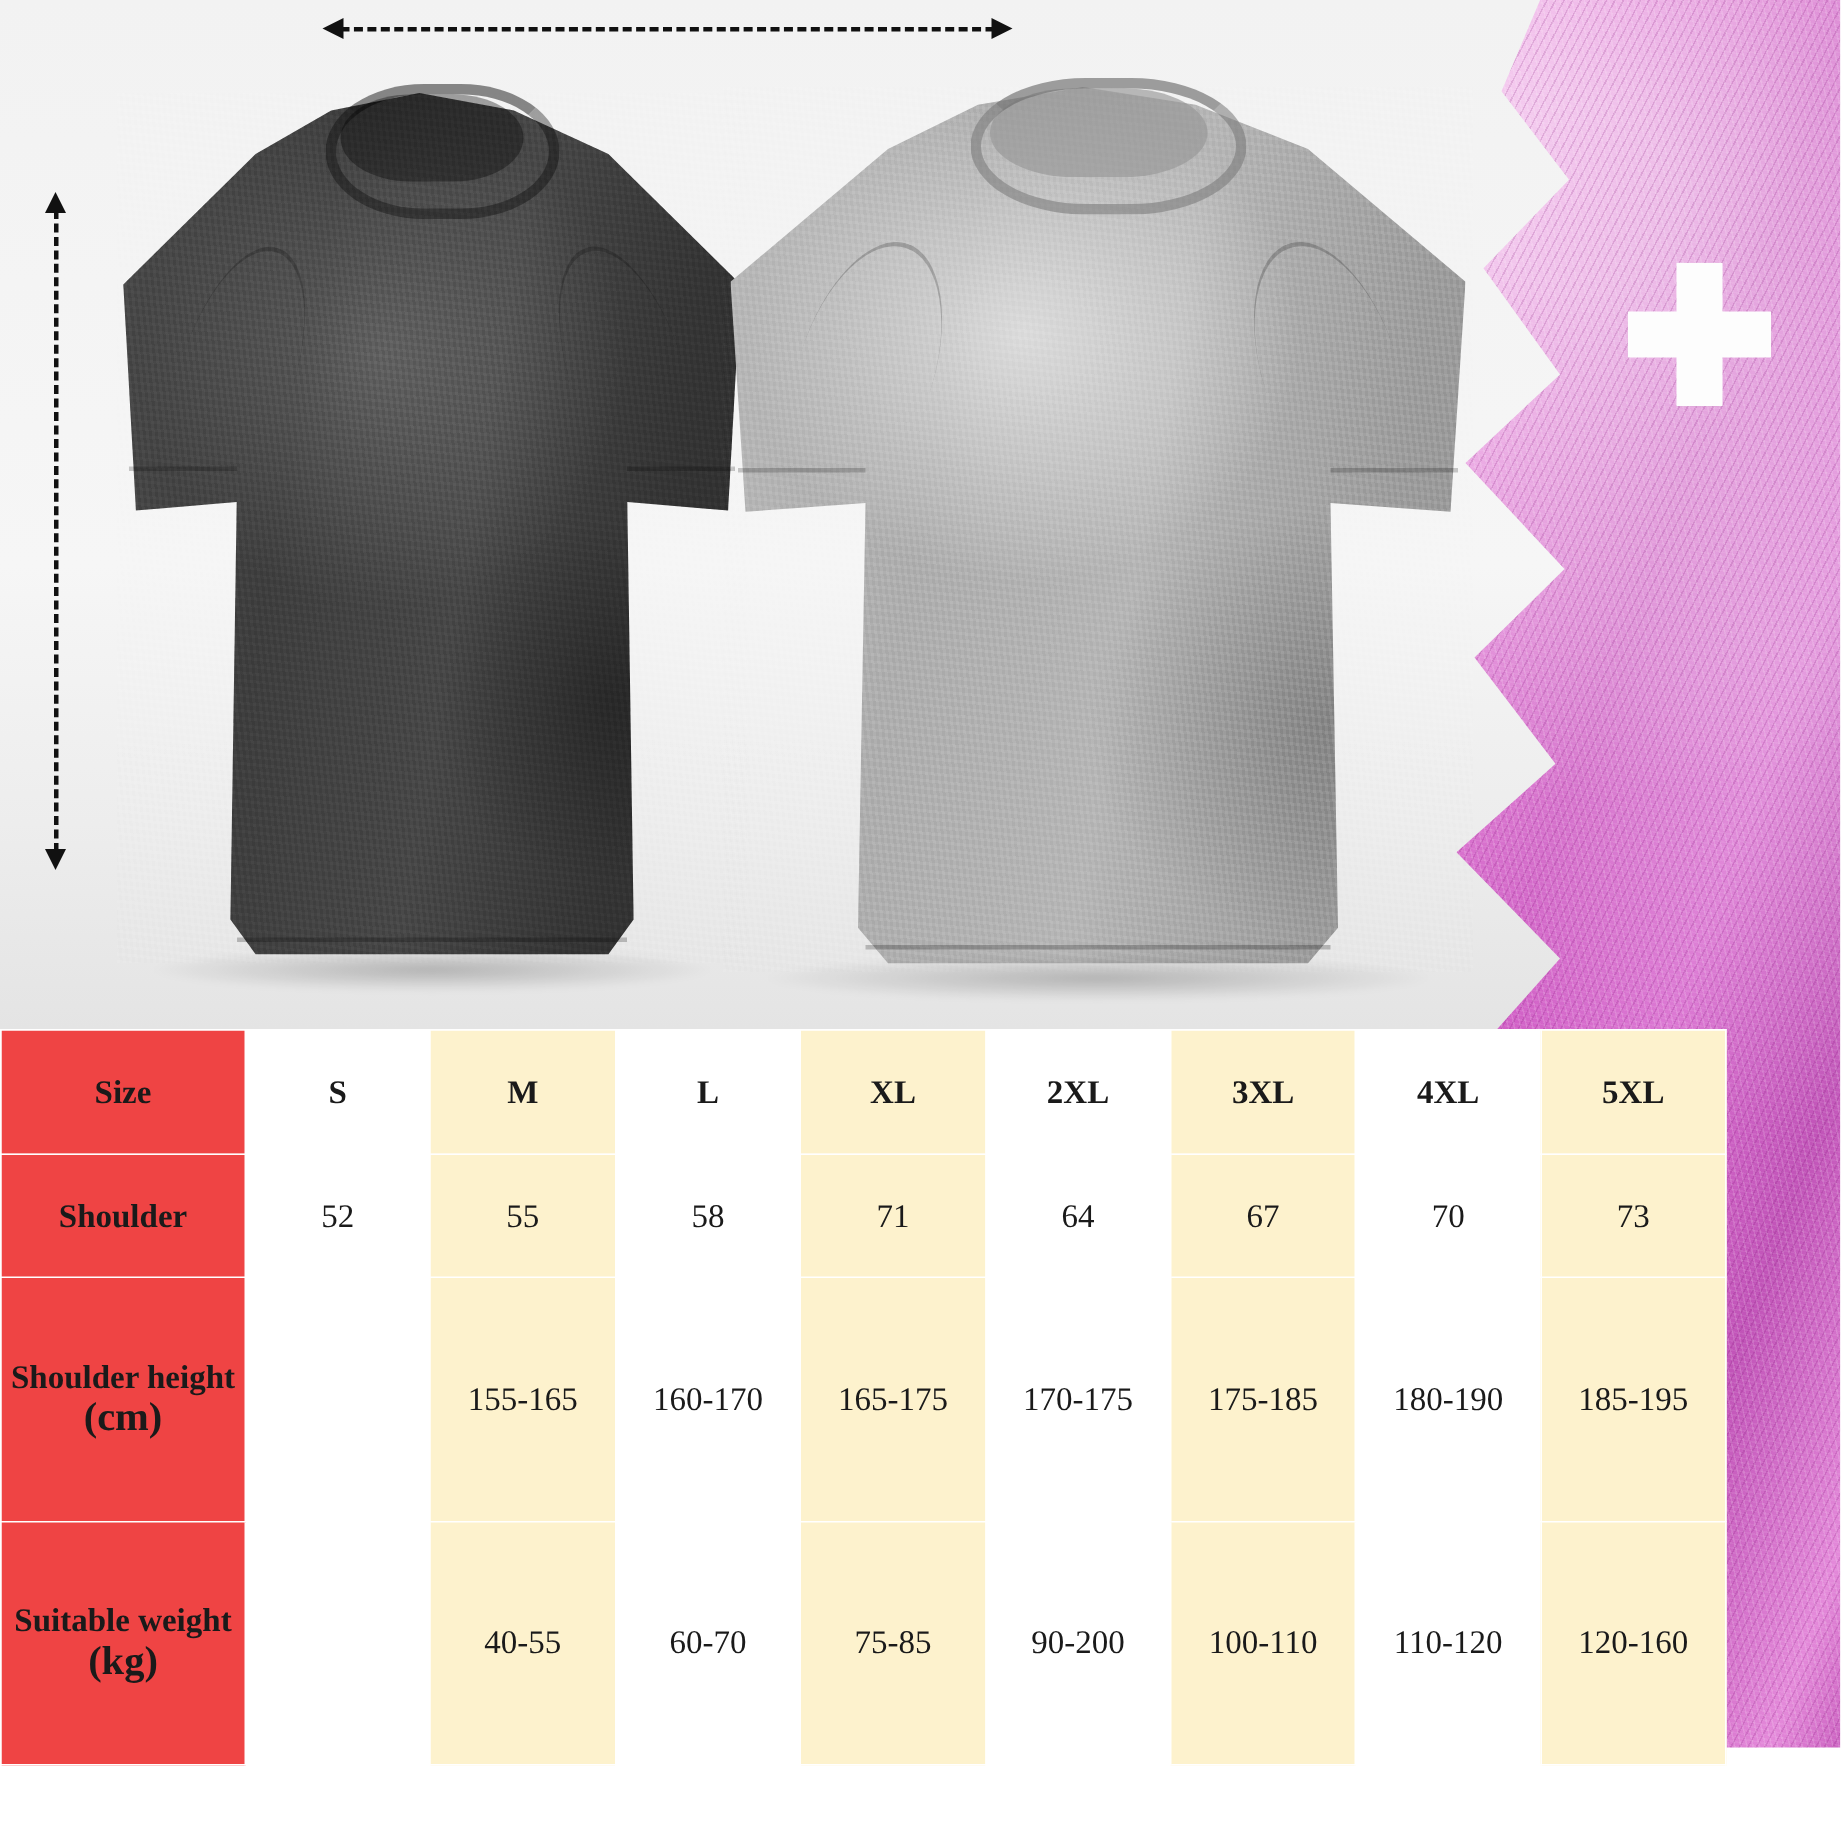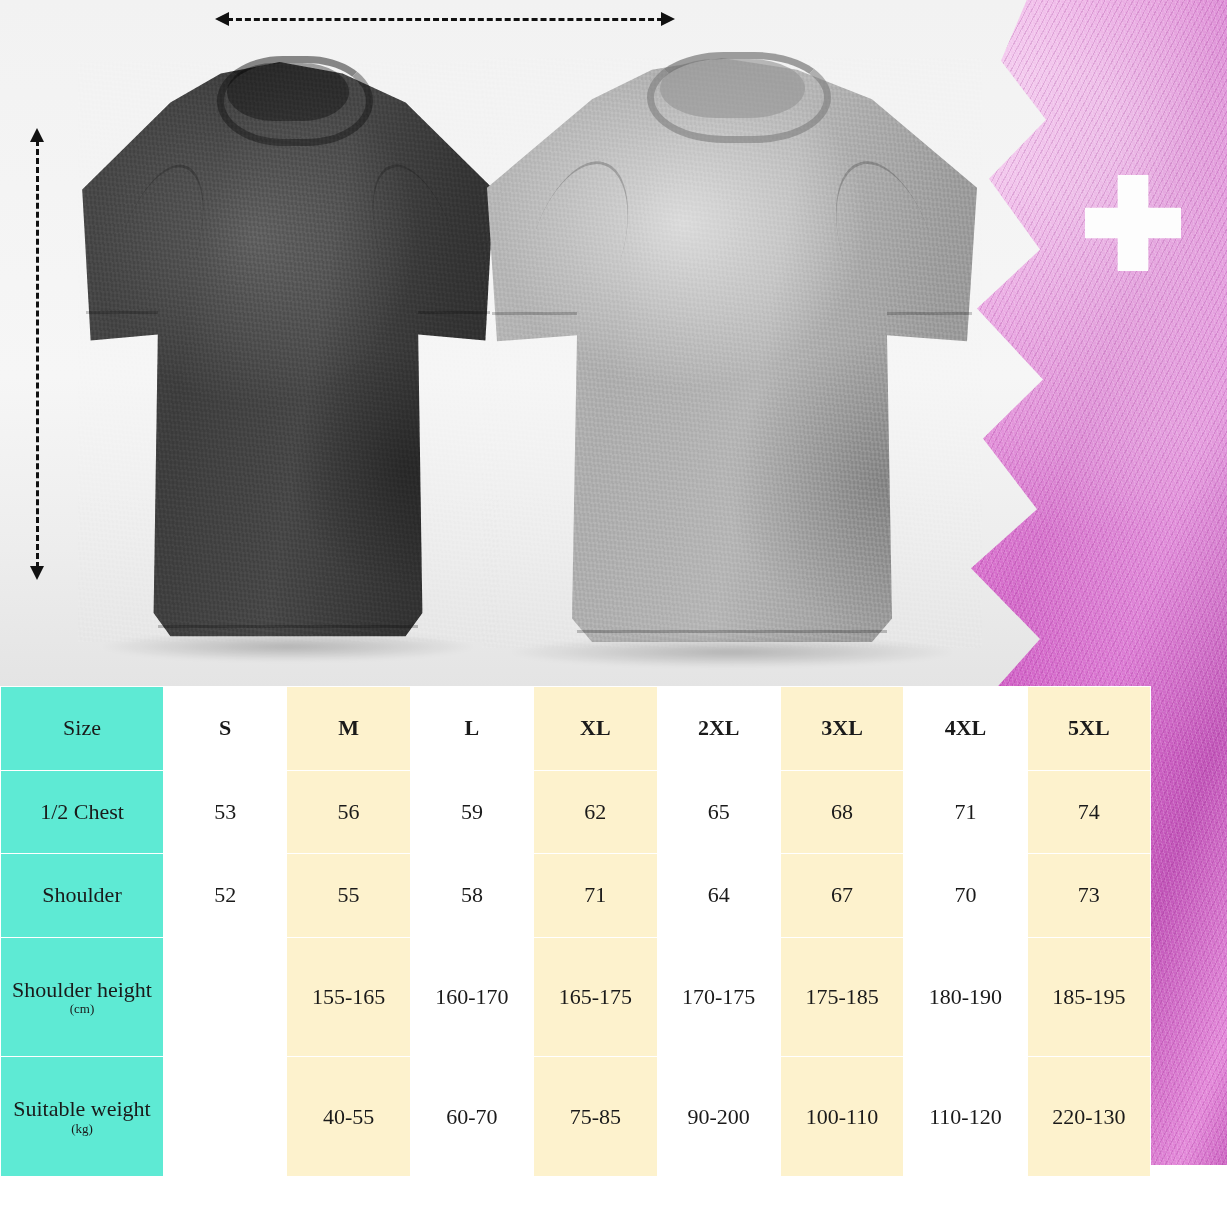--- a/index.html
+++ b/index.html
@@ -238,41 +238,41 @@
   }
   table.size-table td {
     border: 1px solid #ffffff;
     text-align: center;
     vertical-align: middle;
     font-size: 22px;
     color: #1a1a1a;
     font-family: "Liberation Serif", serif;
   }
   td.rowhead {
-    background: #5eead4;
+    background: #ef4444;
     color: #ffffff;
-    font-weight: normal;
+    font-weight: bold;
     font-size: 22px;
     width: 160px;
     line-height: 1.1;
     border-color: #123c86;
   }
   td.colhead {
     font-weight: bold;
     font-size: 24px;
   }
   td.alt {
     background: #fdf2cd;
   }
   td.plain {
     background: #ffffff;
   }
   .sub {
     display: block;
-    font-size: 13px;
+    font-size: 27px;
   }
 </style>
 </head>
 <body>
 
 <div class="page">
 
   <div class="photo">
 
     <div class="arrow-h">
@@ -330,31 +330,20 @@
           <td class="colhead alt">M</td>
           <td class="colhead plain">L</td>
           <td class="colhead alt">XL</td>
           <td class="colhead plain">2XL</td>
           <td class="colhead alt">3XL</td>
           <td class="colhead plain">4XL</td>
           <td class="colhead alt">5XL</td>
         </tr>
 
 
-        <tr>
-          <td class="rowhead">1/2 Chest</td>
-          <td class="plain">53</td>
-          <td class="alt">56</td>
-          <td class="plain">59</td>
-          <td class="alt">62</td>
-          <td class="plain">65</td>
-          <td class="alt">68</td>
-          <td class="plain">71</td>
-          <td class="alt">74</td>
-        </tr>
 
         <tr>
           <td class="rowhead">Shoulder</td>
           <td class="plain">52</td>
           <td class="alt">55</td>
           <td class="plain">58</td>
           <td class="alt">71</td>
           <td class="plain">64</td>
           <td class="alt">67</td>
           <td class="plain">70</td>
@@ -382,19 +371,19 @@
             <span>Suitable weight</span>
             <span class="sub">(kg)</span>
           </td>
           <td class="plain"></td>
           <td class="alt">40-55</td>
           <td class="plain">60-70</td>
           <td class="alt">75-85</td>
           <td class="plain">90-200</td>
           <td class="alt">100-110</td>
           <td class="plain">110-120</td>
-          <td class="alt">220-130</td>
+          <td class="alt">120-160</td>
         </tr>
       </tbody>
     </table>
   </div>
 
 </div>
 
 </body></html>

